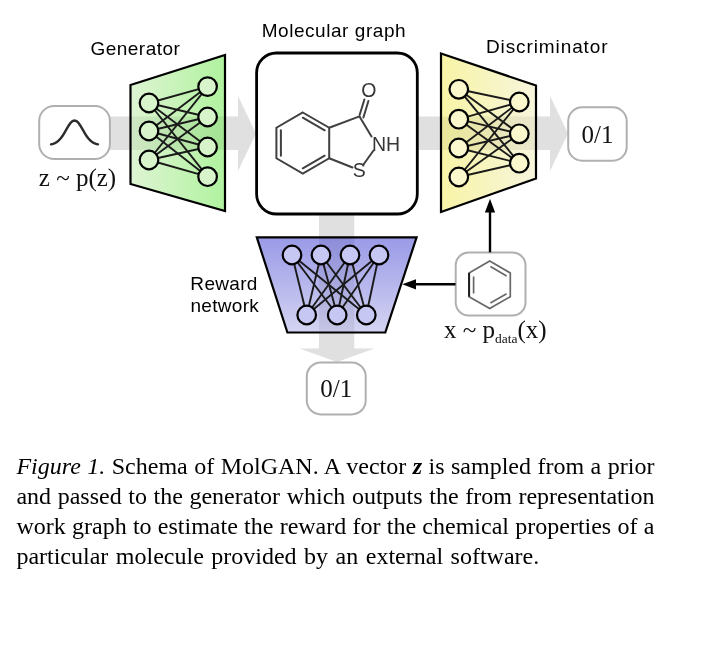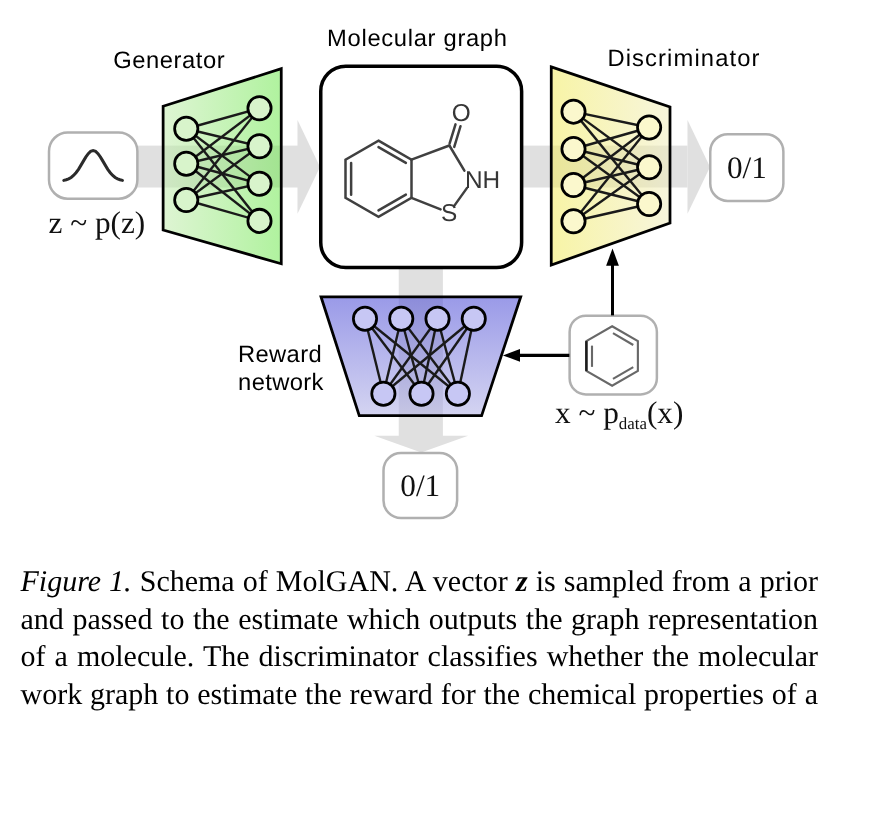--- a/index.html
+++ b/index.html
@@ -177,17 +177,17 @@
  <text x="224.8" y="312.3" text-anchor="middle" letter-spacing="0.3">network</text>
 </g>
 <g font-family="Liberation Serif, serif" font-size="25" fill="#111">
  <text x="38.8" y="186">z ~ p(z)</text>
  <text x="444" y="338">x ~ p<tspan font-size="13.5" dy="5">data</tspan><tspan dy="-5">(x)</tspan></text>
 </g>
 </svg>
 
 <div id="cap">
 <div class="j"><i>Figure 1.</i> Schema of MolGAN. A vector <b><i>z</i></b> is sampled from a prior</div>
-<div class="j">and passed to the estimate which outputs the graph representation</div>
-<div class="j">of a molecule. The discriminator classifies whether the molecular</div>
+<div class="j">and passed to the generator which outputs the from representation</div>
 <div class="j">work graph to estimate the reward for the chemical properties of a</div>
+<div class="last">particular molecule provided by an external software.</div>
 </div>
 </div>
 
 </body></html>

